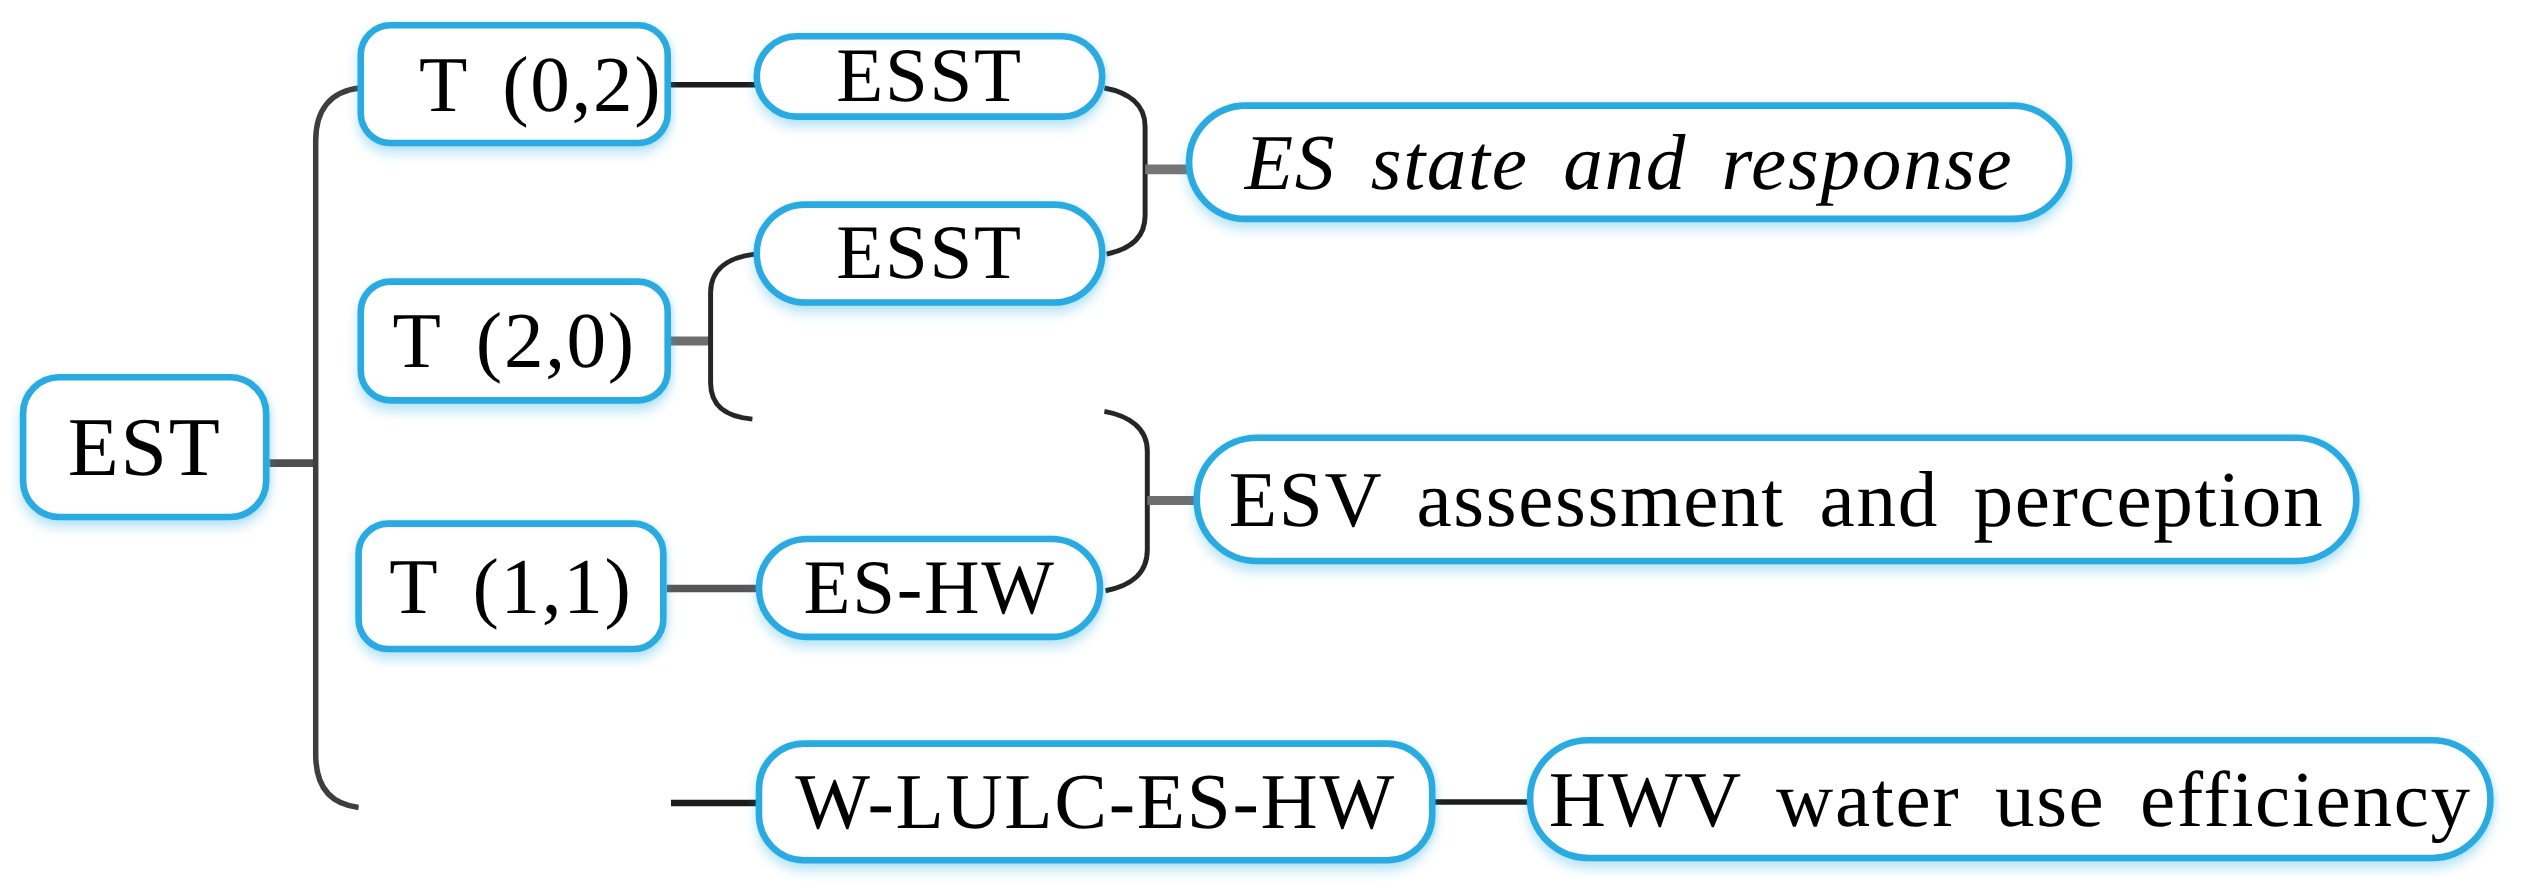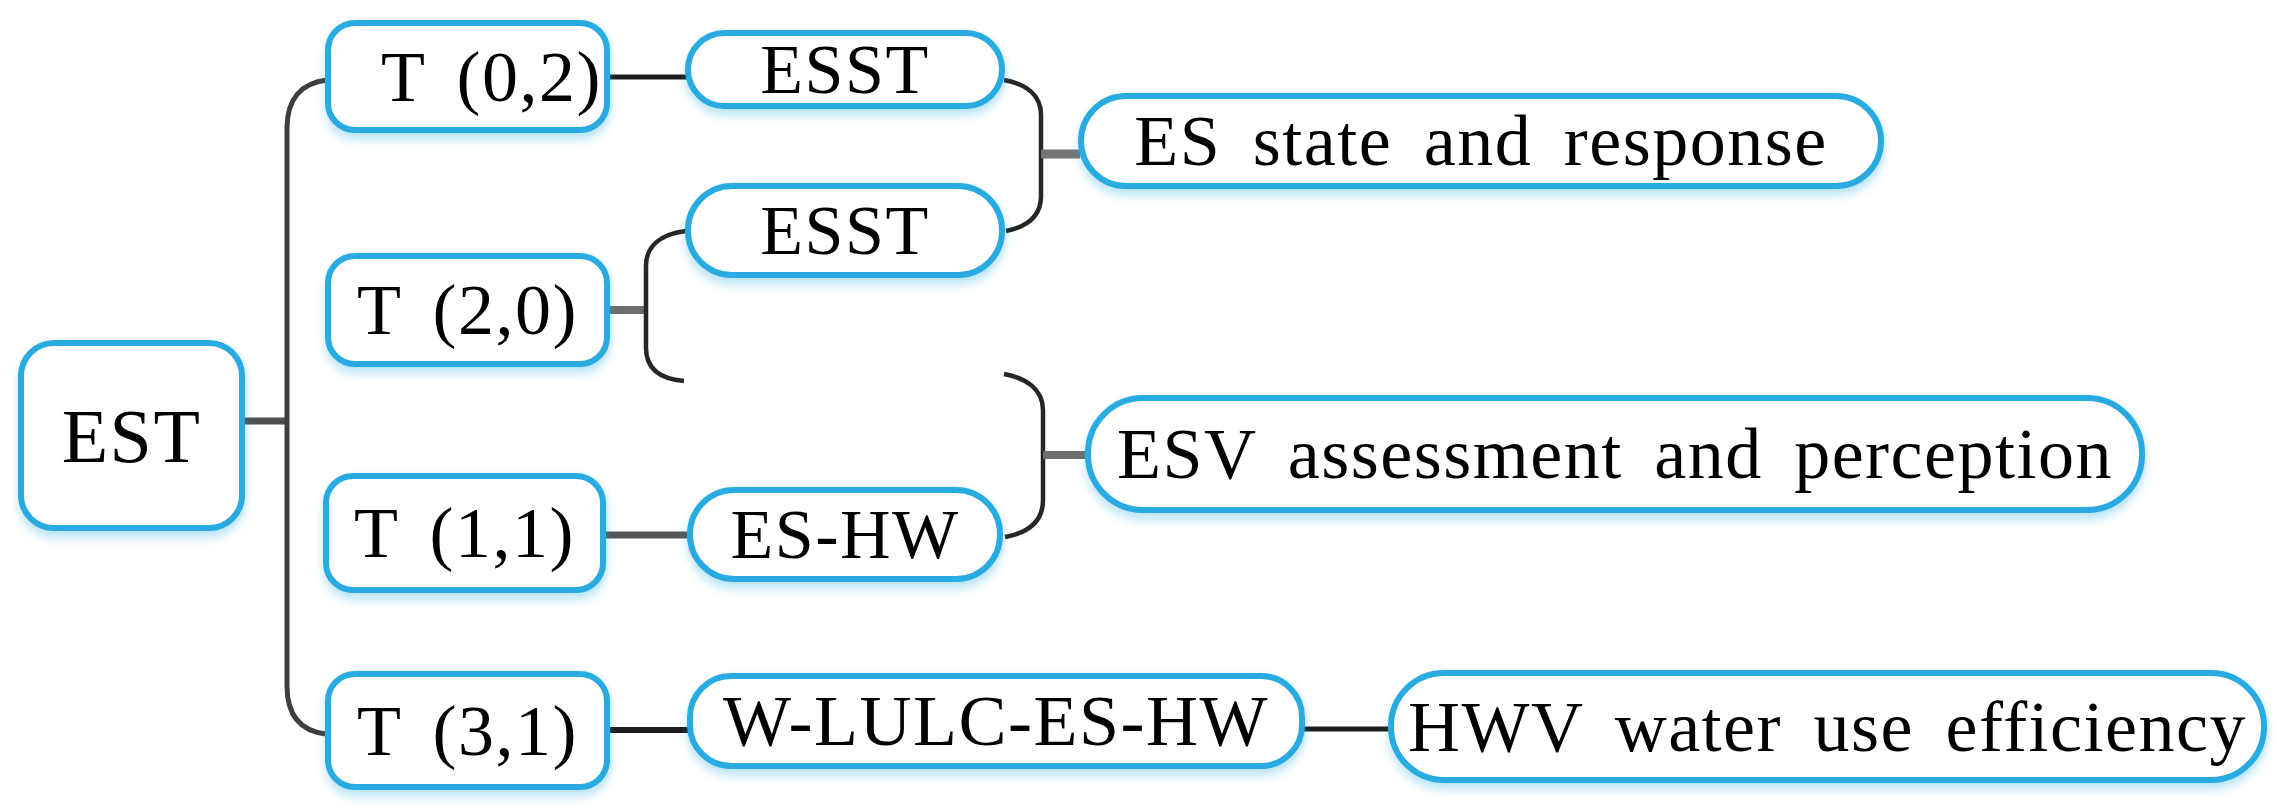--- a/index.html
+++ b/index.html
@@ -20,31 +20,31 @@
     display:flex;
     align-items:center;
     justify-content:center;
     color:#000000;
     letter-spacing:1.5px;
     word-spacing:12px;
     white-space:nowrap;
     line-height:1;
     box-shadow:0 7px 10px rgba(41,171,226,0.30), 2px 0 4px rgba(41,171,226,0.12);
   }
-  #n-est  {left:18px;  top:340px; width:227px;  height:191px; border-radius:36px; font-size:76px;}
+  #n-est  {left:18px;  top:340px; width:227px;  height:133px; border-radius:36px; font-size:76px;}
   #n-t02  {left:325px; top:20px;  width:285px;  height:113px; border-radius:30px; font-size:72px;padding-left:48px;}
   #n-t20  {left:325px; top:253px; width:285px;  height:114px; border-radius:30px; font-size:72px;}
   #n-t11  {left:323px; top:473px; width:283px;  height:120px; border-radius:30px; font-size:72px;}
   #n-t31  {left:325px; top:671px; width:285px;  height:119px; border-radius:30px; font-size:72px;}
   #n-esst {left:685px; top:30px;  width:320px;  height:79px;  border-radius:47px; font-size:70px;}
   #n-esrt {left:685px; top:183px; width:320px;  height:95px;  border-radius:47px; font-size:70px;}
   #n-esvmt{left:685px; top:325px; width:318px;  height:95px;  border-radius:47px; font-size:70px;}
   #n-eshw {left:687px; top:487px; width:316px;  height:95px;  border-radius:47px; font-size:70px;}
-  #n-wlulc{left:687px; top:673px; width:618px;  height:96px; border-radius:44px; font-size:72px;}
-  #n-g1   {left:1078px;top:93px;  width:806px;  height:96px; border-radius:56px; font-size:72px;}
+  #n-wlulc{left:687px; top:673px; width:618px;  height:112px; border-radius:44px; font-size:72px;}
+  #n-g1   {left:1078px;top:93px;  width:806px;  height:109px; border-radius:56px; font-size:72px;font-style:italic;}
   #n-g2   {left:1085px;top:395px; width:1060px; height:118px; border-radius:58px; font-size:72px;}
   #n-g3   {left:1388px;top:670px; width:879px;  height:113px; border-radius:56px; font-size:72px;}
 </style>
 </head>
 <body>
 
 <div class="canvas">
 
   <svg class="edges" viewBox="0 0 2294 810" xmlns="http://www.w3.org/2000/svg" fill="none">
     <path d="M 245 421 H 289" stroke="#4f4f4f" stroke-width="7"></path>
@@ -59,21 +59,20 @@
     <path d="M 1043 455 H 1087" stroke="#6e6e6e" stroke-width="8"></path>
     <path d="M 610 730 H 689" stroke="#1c1c1c" stroke-width="6"></path>
     <path d="M 1303 729 H 1390" stroke="#1c1c1c" stroke-width="5"></path>
   </svg>
 
   <div class="node" id="n-est">EST</div>
 
   <div class="node" id="n-t02">T (0,2)</div>
   <div class="node" id="n-t20">T (2,0)</div>
   <div class="node" id="n-t11">T (1,1)</div>
-  <div class="node" id="n-t31">T (3,1)</div>
 
   <div class="node" id="n-esst">ESST</div>
   <div class="node" id="n-esrt">ESST</div>
   <div class="node" id="n-eshw">ES-HW</div>
   <div class="node" id="n-wlulc">W-LULC-ES-HW</div>
 
   <div class="node" id="n-g1">ES state and response</div>
   <div class="node" id="n-g2">ESV assessment and perception</div>
   <div class="node" id="n-g3">HWV water use efficiency</div>
 

